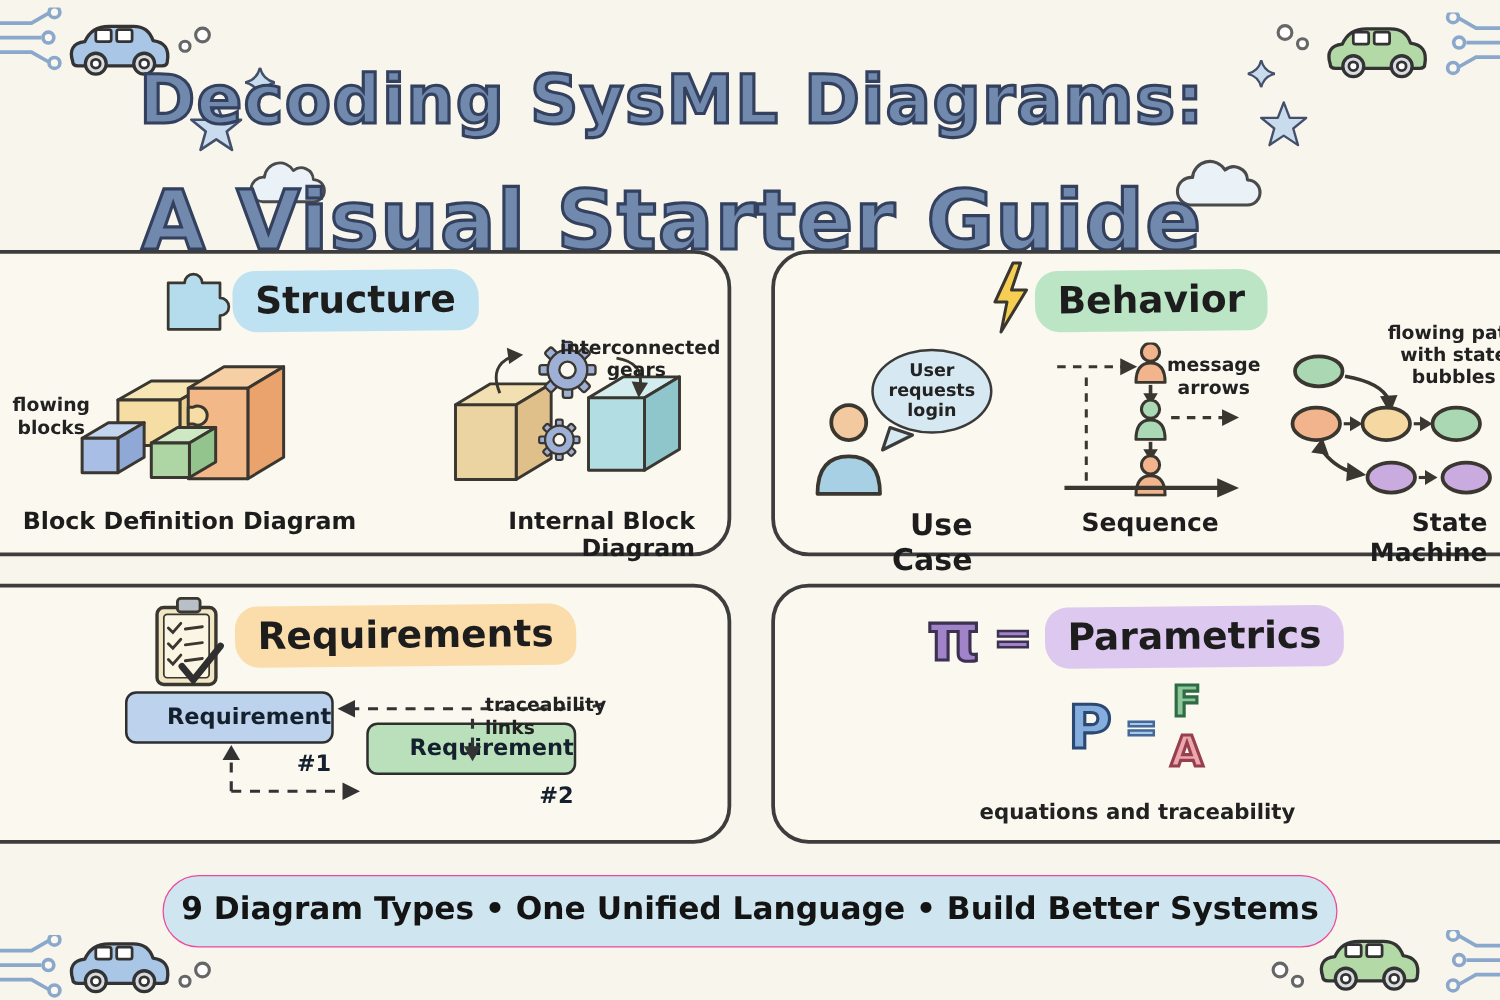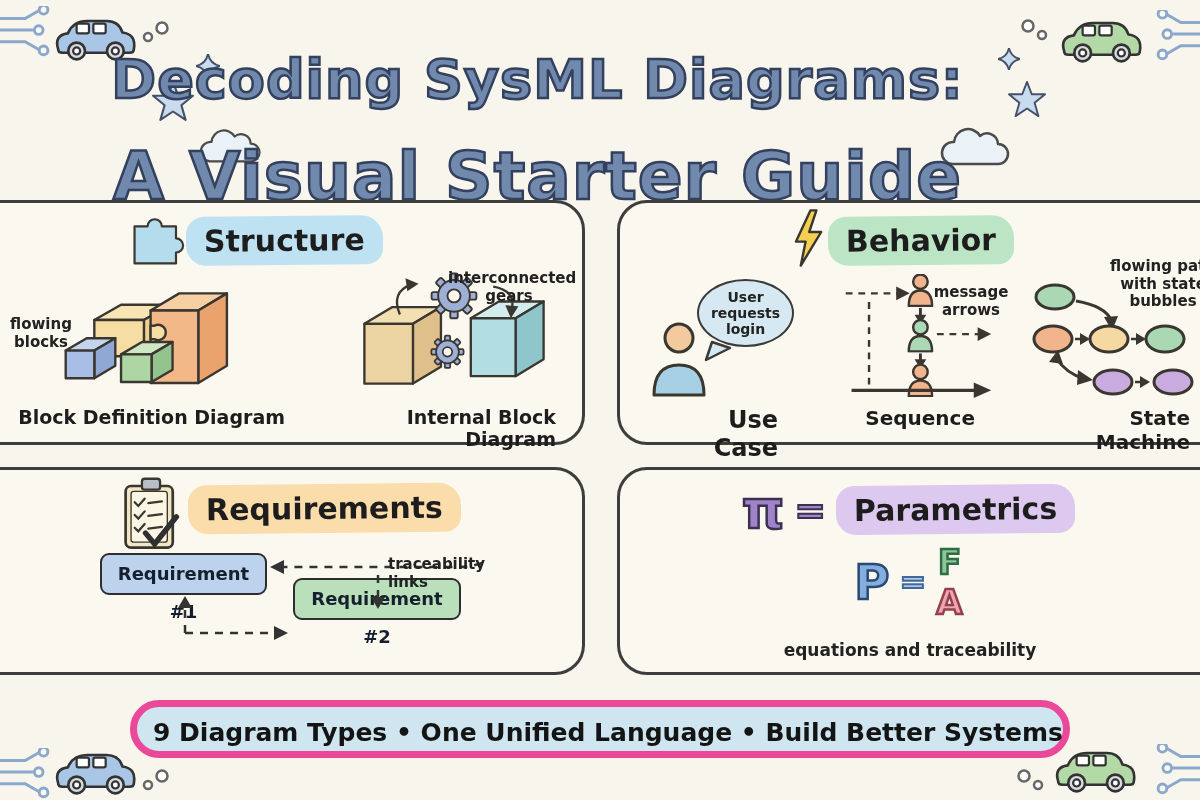--- a/index.html
+++ b/index.html
@@ -23,35 +23,35 @@
   .hl-blue   { background:#bfe2f2; }
   .hl-green  { background:#bce5c6; }
   .hl-peach  { background:#fbdcab; }
   .hl-purple { background:#ddc8ef; }
 
   .label { font-weight:bold; color:#1d1d1d; font-size:19px; text-align:right; }
   .annot { font-weight:bold; color:#222; font-size:15px; text-align:center; line-height:1.18; }
 
   
   .reqbox { position:absolute; height:42px; border:2.5px solid #2e2e2e; border-radius:9px;
-    font-size:18px; font-weight:bold; color:#15202e; text-align:center; line-height:38px; }
+    font-size:18px; font-weight:bold; color:#15202e; text-align:right; line-height:38px; }
 
   
   .pi-sym { font-size:54px; font-weight:bold; color:#a083c8; -webkit-text-stroke:2.5px #3d3152; }
   .pi-eq  { font-size:38px; font-weight:bold; color:#a083c8; -webkit-text-stroke:2px #3d3152; margin:0 6px; }
   .eq-p { font-size:48px; font-weight:bold; color:#85aede; -webkit-text-stroke:2.5px #2b4a73; }
   .eq-e { font-size:32px; font-weight:bold; color:#a8c8e8; -webkit-text-stroke:2px #44689a; margin:0 10px; }
   .eq-f { font-size:34px; font-weight:bold; color:#8ec89a; -webkit-text-stroke:2.5px #2f6b44; }
   .eq-a { font-size:34px; font-weight:bold; color:#eda6ae; -webkit-text-stroke:2.5px #96404e; }
   .fracbar { width:50px; height:4px; background:#2d2d2d; border-radius:2px; margin:2px auto; }
 
   
   .footer-pill { position:absolute; left:130px; top:700px; width:940px; height:58px;
-    background:#cfe6f0; border:7px solid #ec4899; border-radius:30px;
-    font-size:25px; font-weight:bold; color:#141414; text-align:right; line-height:52px; }
+    background:#cfe6f0; border:1px solid #ec4899; border-radius:30px;
+    font-size:25px; font-weight:bold; color:#141414; text-align:center; line-height:52px; }
 
   .bubble { position:absolute; left:697px; top:279px; width:97px; height:68px;
     background:#d6e8f1; border:2.5px solid #3a3a3a; border-radius:50%;
     font-size:14px; font-weight:bold; color:#222; text-align:center;
     display:flex; align-items:center; justify-content:center; line-height:1.15; padding:4px; }
   .bubble-tail { position:absolute; left:706px; top:340px; }
 
   .flip { transform:scaleX(-1); }
   svg { display:block; overflow:visible; }
 </style>

